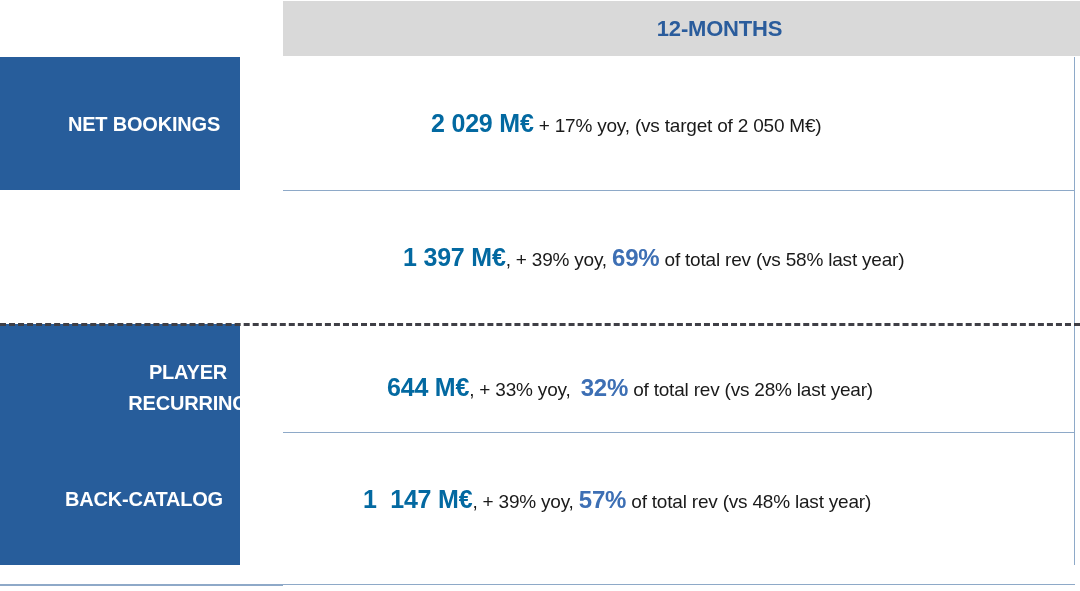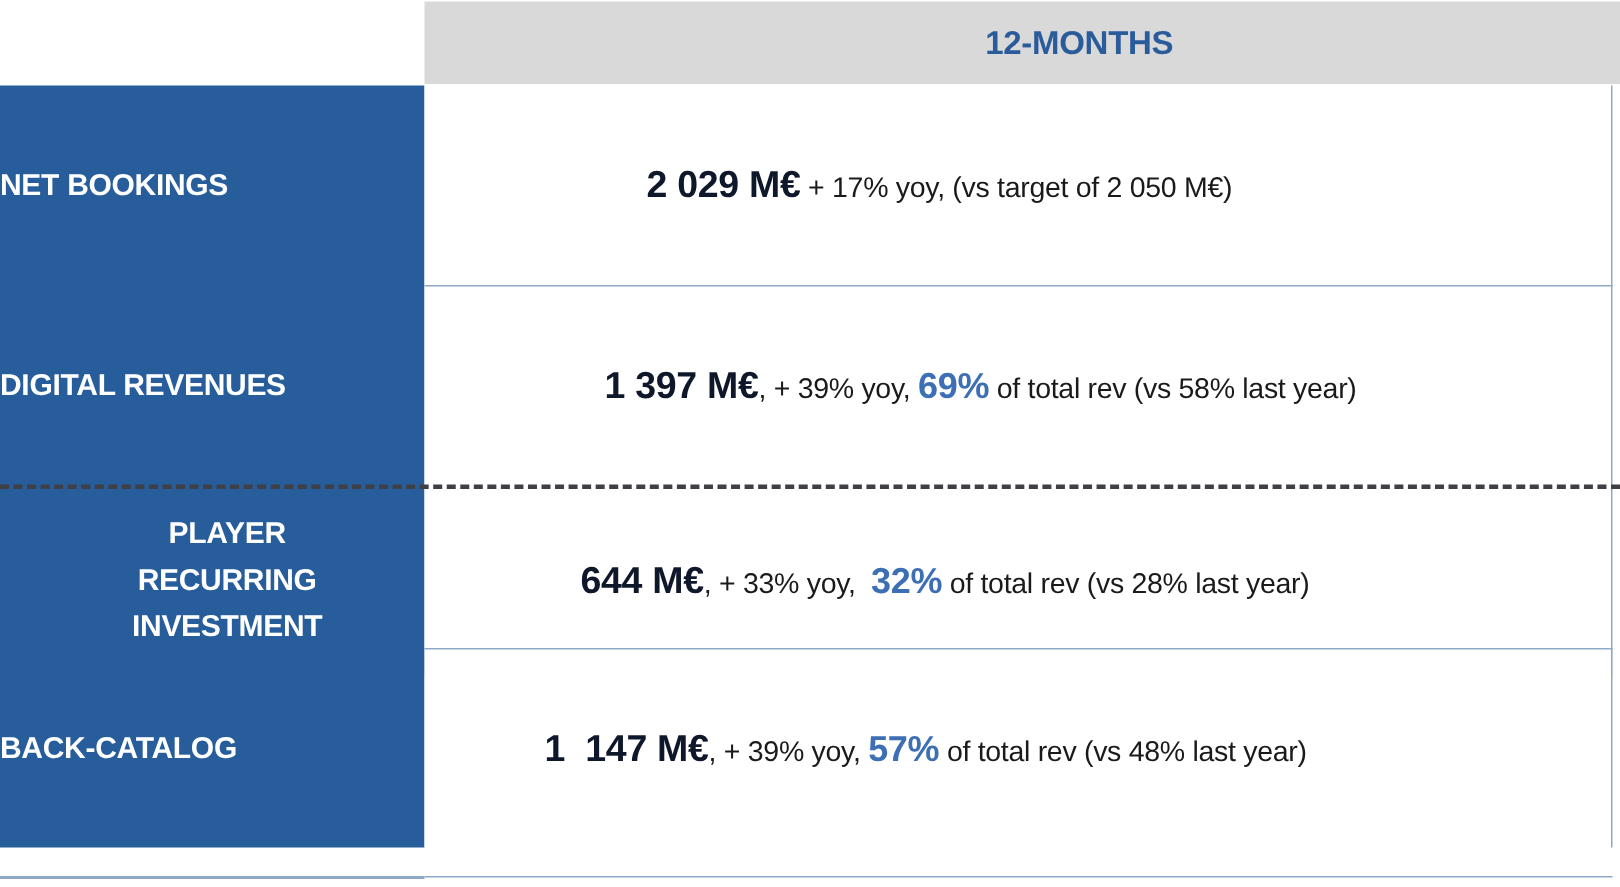--- a/index.html
+++ b/index.html
@@ -60,27 +60,29 @@
   
   .row {
     position: absolute;
     left: 0;
     width: 1080px;
   }
   .row-label {
     position: absolute;
     left: 0;
     top: 0;
-    width: 283px;
+    width: 240px;
     height: 100%;
     background: #275d9b;
     box-sizing: border-box;
     display: flex;
     align-items: center;
+    justify-content: center;
     text-align: center;
+    padding-left: 48px;
   }
   .row-label span {
     color: #ffffff;
     font-size: 20px;
     font-weight: bold;
     line-height: 1.5;
     letter-spacing: -0.2px;
   }
   .row-value {
     position: absolute;
@@ -99,21 +101,21 @@
   .row-value.no-top {
     border-top: none;
   }
   .row-value .text {
     font-size: 19px;
     color: #1a1a1a;
     white-space: nowrap;
     letter-spacing: -0.2px;
   }
   .row-value .text .big {
-    color: #0f172a;
+    color: #0369a1;
     font-size: 25px;
     font-weight: bold;
   }
   .row-value .text .pct {
     color: #3d6fb4;
     font-size: 24px;
     font-weight: bold;
   }
 
   
@@ -174,33 +176,30 @@
       <span>NET BOOKINGS</span>
     </div>
     <div class="row-value no-top">
       <div class="text">
         <span class="big">2 029 M€</span><span class="mid">&nbsp;+ 17% yoy, (vs target of 2 050 M€)</span>
       </div>
     </div>
   </div>
 
   <div class="row" id="row-digital-revenues">
-    <div class="row-label">
-      <span>DIGITAL REVENUES</span>
-    </div>
     <div class="row-value">
       <div class="text">
         <span class="big">1 397 M€</span><span class="mid">, + 39% yoy, </span><span class="pct">69%</span><span class="mid"> of total rev (vs 58% last year)</span>
       </div>
     </div>
   </div>
 
   <div class="row" id="row-pri">
     <div class="row-label">
-      <span><span>PLAYER</span><br><span>RECURRING</span><br><span>INVESTMENT</span></span>
+      <span><span>PLAYER</span><br><span>RECURRING</span><br></span>
     </div>
     <div class="row-value no-top">
       <div class="text">
         <span class="big">644 M€</span><span class="mid">, + 33% yoy, &nbsp;</span><span class="pct">32%</span><span class="mid"> of total rev (vs 28% last year)</span>
       </div>
     </div>
   </div>
 
   <div class="row" id="row-back-catalog">
     <div class="row-label">

